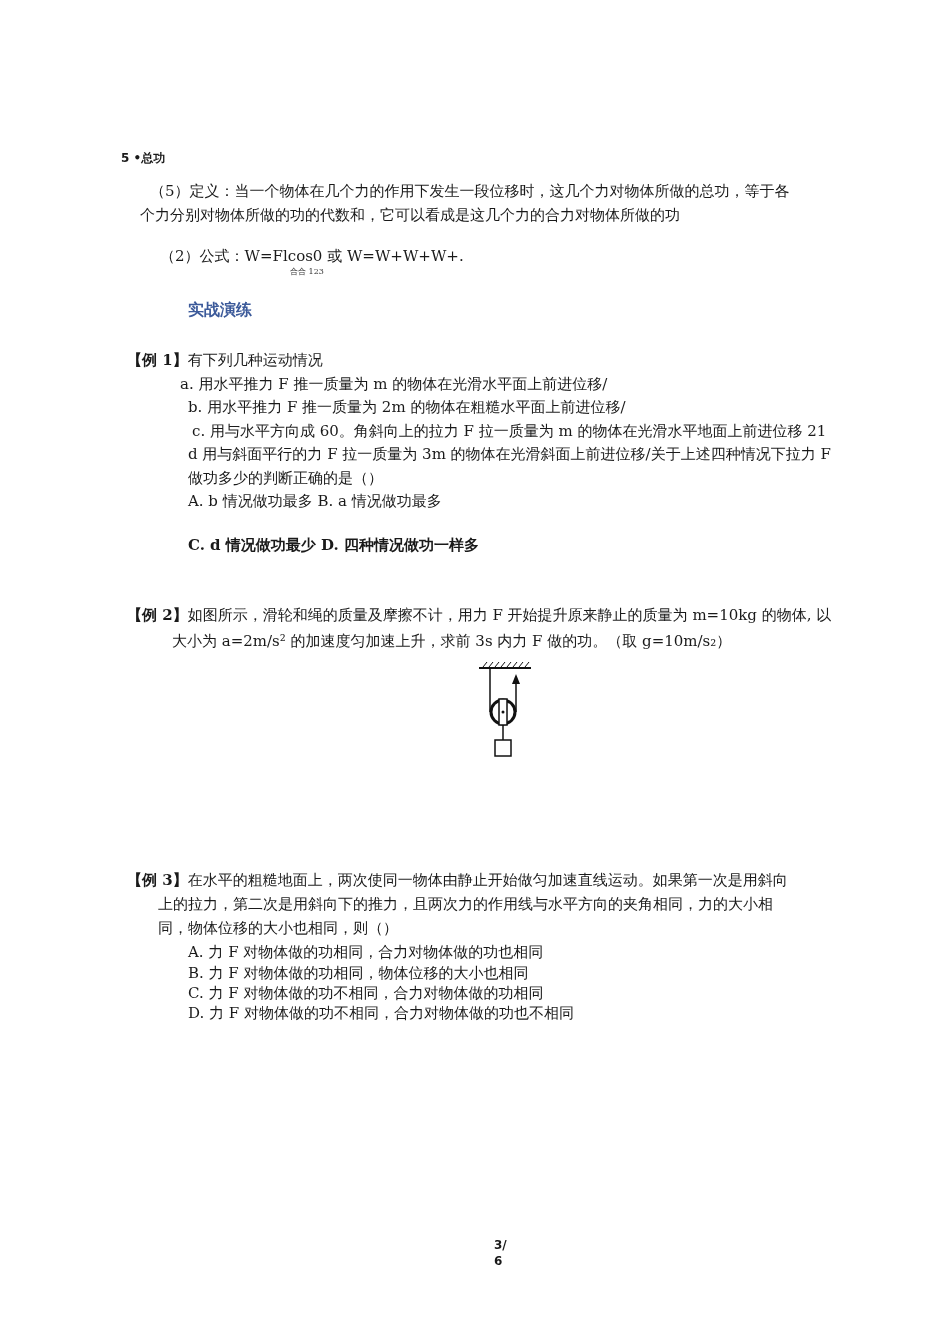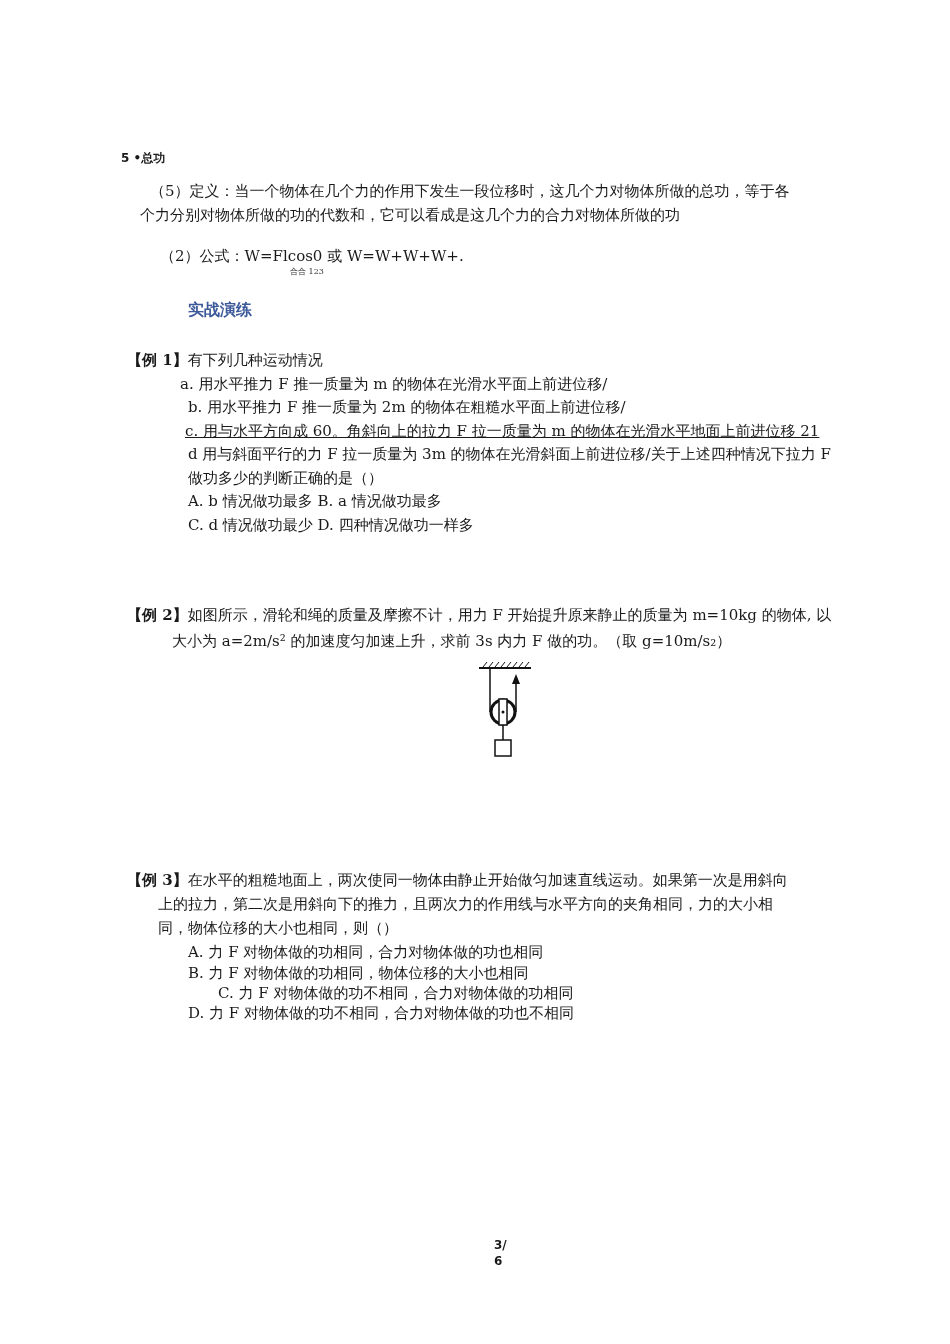--- a/index.html
+++ b/index.html
@@ -26,25 +26,25 @@
 <div class="abs t" style="left:160px; top:234px;margin-top:12px;">（2）公式：W=Flcos0 或 W=W+W+W+.</div>
 <div class="abs sub" style="left:290px; top:266px;">合合 123</div>
 
 <div class="abs practice">实战演练</div>
 
 <div class="abs t" style="left:127px; top:350px;">
   <span class="bracket">【例 1】</span><span>有下列几种运动情况</span>
 </div>
 <div class="abs t" style="left:180px; top:374px;">a.  用水平推力 F 推一质量为 m 的物体在光滑水平面上前进位移/</div>
 <div class="abs t" style="left:188px; top:397px;">b.  用水平推力 F 推一质量为 2m 的物体在粗糙水平面上前进位移/</div>
-<div class="abs t" style="left:185px; top:421px;text-decoration:underline;">c.  用与水平方向成 60。角斜向上的拉力 F 拉一质量为 m 的物体在光滑水平地面上前进位移 21</div>
+<div class="abs t" style="left:192px; top:421px;">c.  用与水平方向成 60。角斜向上的拉力 F 拉一质量为 m 的物体在光滑水平地面上前进位移 21</div>
 <div class="abs t" style="left:188px; top:444px;">d 用与斜面平行的力 F 拉一质量为 3m 的物体在光滑斜面上前进位移/关于上述四种情况下拉力 F</div>
 <div class="abs t" style="left:188px; top:468px;">做功多少的判断正确的是（）</div>
 <div class="abs t" style="left:188px; top:491px;">A.  b 情况做功最多 B. a 情况做功最多</div>
-<div class="abs t" style="left:188px; top:515px;">C. d 情况做功最少 D. 四种情况做功一样多</div>
+<div class="abs t" style="left:188px; top:535px;font-weight:bold;">C. d 情况做功最少 D. 四种情况做功一样多</div>
 
 <div class="abs t" style="left:127px; top:605px;">
   <span class="bracket">【例 2】</span><span>如图所示，滑轮和绳的质量及摩擦不计，用力 F 开始提升原来静止的质量为 m=10kg 的物体, 以</span>
 </div>
 <div class="abs t" style="left:172px; top:631px;">大小为 a=2m/s² 的加速度匀加速上升，求前 3s 内力 F 做的功。（取 g=10m/s₂）</div>
 
 <svg class="fig" viewBox="0 0 60 100">
 
   <line x1="4" y1="8" x2="56" y2="8" stroke="#111" stroke-width="2"></line>
   <g stroke="#111" stroke-width="1">
@@ -71,19 +71,19 @@
   <rect x="20" y="80" width="16" height="16" fill="#fff" stroke="#111" stroke-width="1.5"></rect>
 </svg>
 
 <div class="abs t" style="left:127px; top:870px;">
   <span class="bracket">【例 3】</span><span>在水平的粗糙地面上，两次使同一物体由静止开始做匀加速直线运动。如果第一次是用斜向</span>
 </div>
 <div class="abs t" style="left:158px; top:894px;">上的拉力，第二次是用斜向下的推力，且两次力的作用线与水平方向的夹角相同，力的大小相</div>
 <div class="abs t" style="left:158px; top:918px;">同，物体位移的大小也相同，则（）</div>
 <div class="abs t" style="left:188px; top:942px;">A.  力 F 对物体做的功相同，合力对物体做的功也相同</div>
 <div class="abs t" style="left:188px; top:963px;">B.  力 F 对物体做的功相同，物体位移的大小也相同</div>
-<div class="abs t" style="left:188px; top:983px;margin-left:30px;">C.  力 F 对物体做的功不相同，合力对物体做的功相同</div>
+<div class="abs t" style="left:188px; top:983px;">C.  力 F 对物体做的功不相同，合力对物体做的功相同</div>
 <div class="abs t" style="left:188px; top:1003px;">D.  力 F 对物体做的功不相同，合力对物体做的功也不相同</div>
 
 <div class="abs pagenum">
   <div>3/</div>
   <div>6</div>
 </div>
 
 </body></html>

